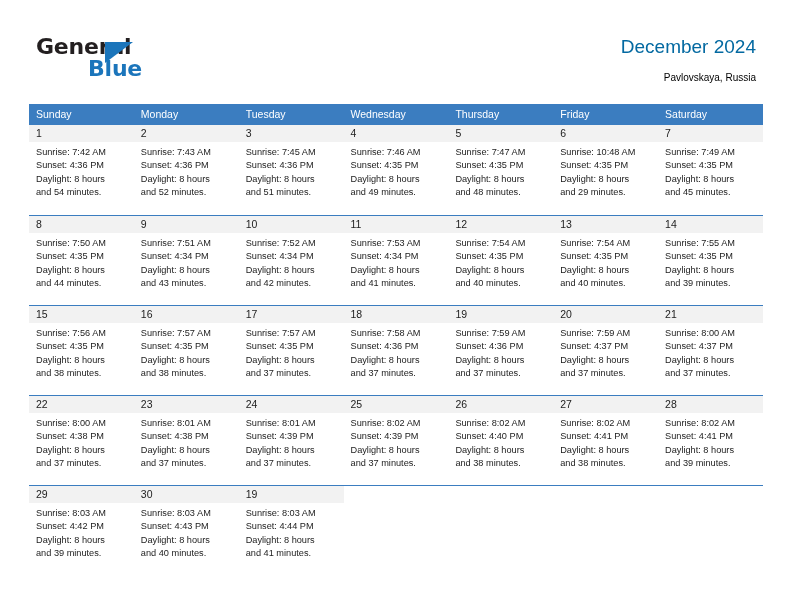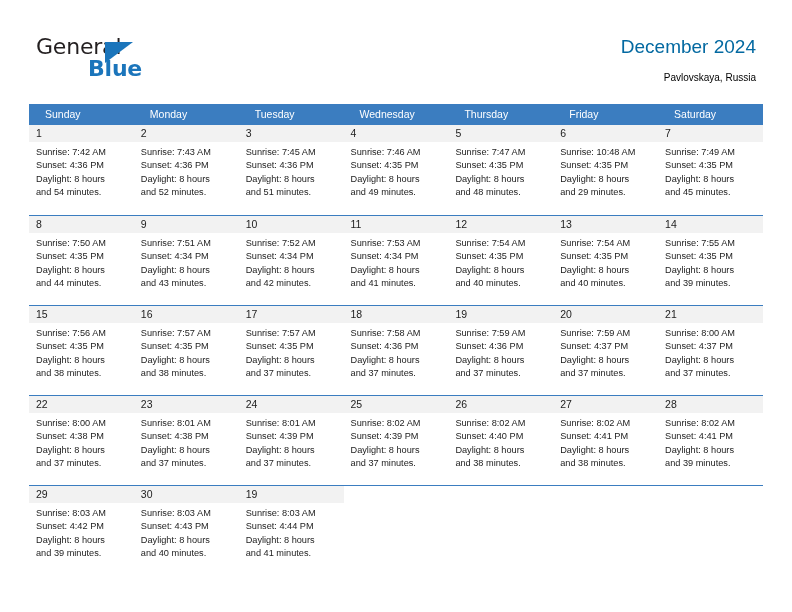--- a/index.html
+++ b/index.html
@@ -39,21 +39,21 @@
     height: 50px;
   }
   .logo-general {
     position: absolute;
     left: 0;
     top: 0;
     font-size: 22px;
     letter-spacing: -0.2px;
     color: #231f20;
     font-family: "DejaVu Sans", sans-serif;
-    font-weight: 400;
+    font-weight: 700;
     line-height: 22px;
   }
   .logo-tri {
     position: absolute;
     left: 69px;
     top: 6px;
     width: 0;
     height: 0;
     border-left: 28px solid #1b75bb;
     border-bottom: 21px solid transparent;
@@ -103,21 +103,21 @@
   .weekday-row {
     display: flex;
     width: 734px;
     height: 21px;
     background: #3b7dc0;
   }
   .weekday-cell {
     width: 104.857px;
     height: 21px;
     box-sizing: border-box;
-    padding-left: 16px;
+    padding-left: 7px;
     color: #ffffff;
     font-size: 10.5px;
     line-height: 21px;
     white-space: nowrap;
     overflow: hidden;
   }
 
   .week-row {
     display: flex;
     width: 734px;

